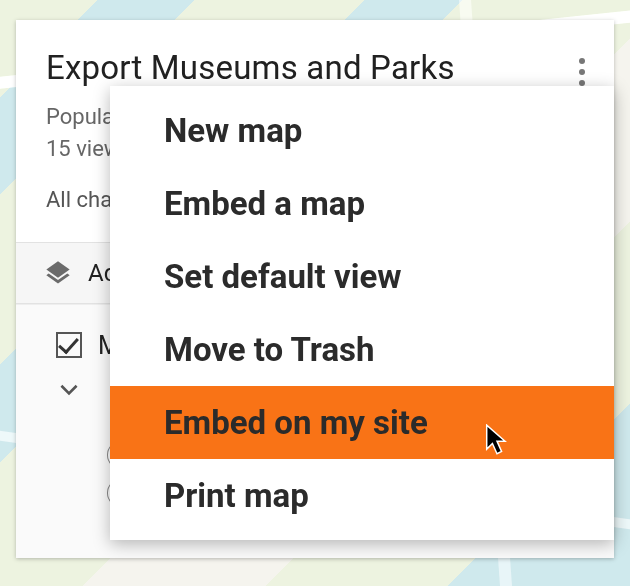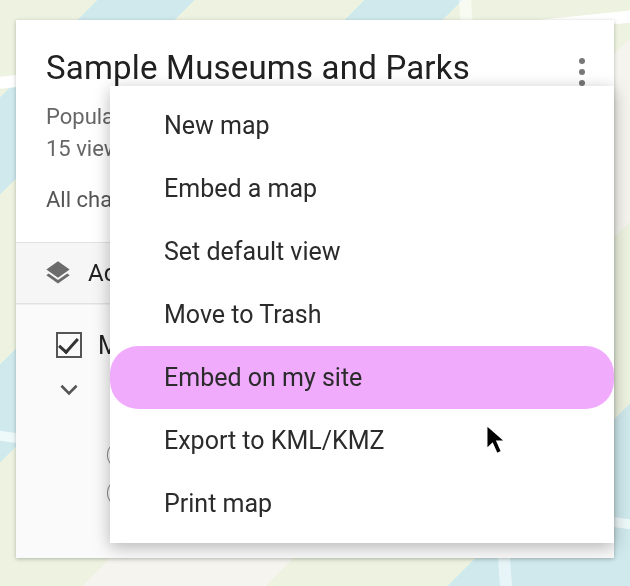--- a/index.html
+++ b/index.html
@@ -104,50 +104,50 @@
   
   .menu {
     position: absolute;
     top: 86px; left: 110px;
     width: 504px;
     background: #ffffff;
     box-shadow: 0 4px 16px rgba(0,0,0,0.28);
     padding: 8px 0 8px 0;
   }
   .menu-item {
-    font-size: 25px;
+    font-size: 33px;
     color: #2b2b2b;
     padding: 17px 28px 17px 54px;
     cursor: pointer;
     position: relative;
+    font-weight: bold;
   }
   .menu-item.highlight {
-    background: #f0abfc;
-    border-radius: 28px;
+    background: #f97316;
   }
 
   .cursor {
     position: absolute;
     top: 424px; left: 484px;
     pointer-events: none;
   }
   .cursor svg { width: 26px; height: 32px; }
 </style>
 </head>
 <body>
 
 <div class="map-bg">
   <div class="road1"></div>
   <div class="road2"></div>
   <div class="road3"></div>
 </div>
 
 <div class="panel">
   <div class="panel-header">
-    <div class="title">Sample Museums and Parks</div>
+    <div class="title">Export Museums and Parks</div>
     <div class="kebab">
       <span></span>
         <span></span>
         <span></span>
     </div>
     <div class="subtext">
       <span>Popular</span><br>
       <span>15 views</span>
     </div>
     <div class="changes">All changes</div>
@@ -180,21 +180,20 @@
     </div>
   </div>
 </div>
 
 <div class="menu">
   <div class="menu-item">New map</div>
   <div class="menu-item">Embed a map</div>
   <div class="menu-item">Set default view</div>
   <div class="menu-item">Move to Trash</div>
   <div class="menu-item highlight">Embed on my site</div>
-  <div class="menu-item">Export to KML/KMZ</div>
   <div class="menu-item">Print map</div>
 </div>
 
 <div class="cursor">
   <svg viewBox="0 0 20 28">
     <path d="M1 1 L1 22 L6 17 L10 26 L14 24 L10 15 L17 15 Z" fill="#000" stroke="#fff" stroke-width="1.3"></path>
   </svg>
 </div>
 
 </body></html>

